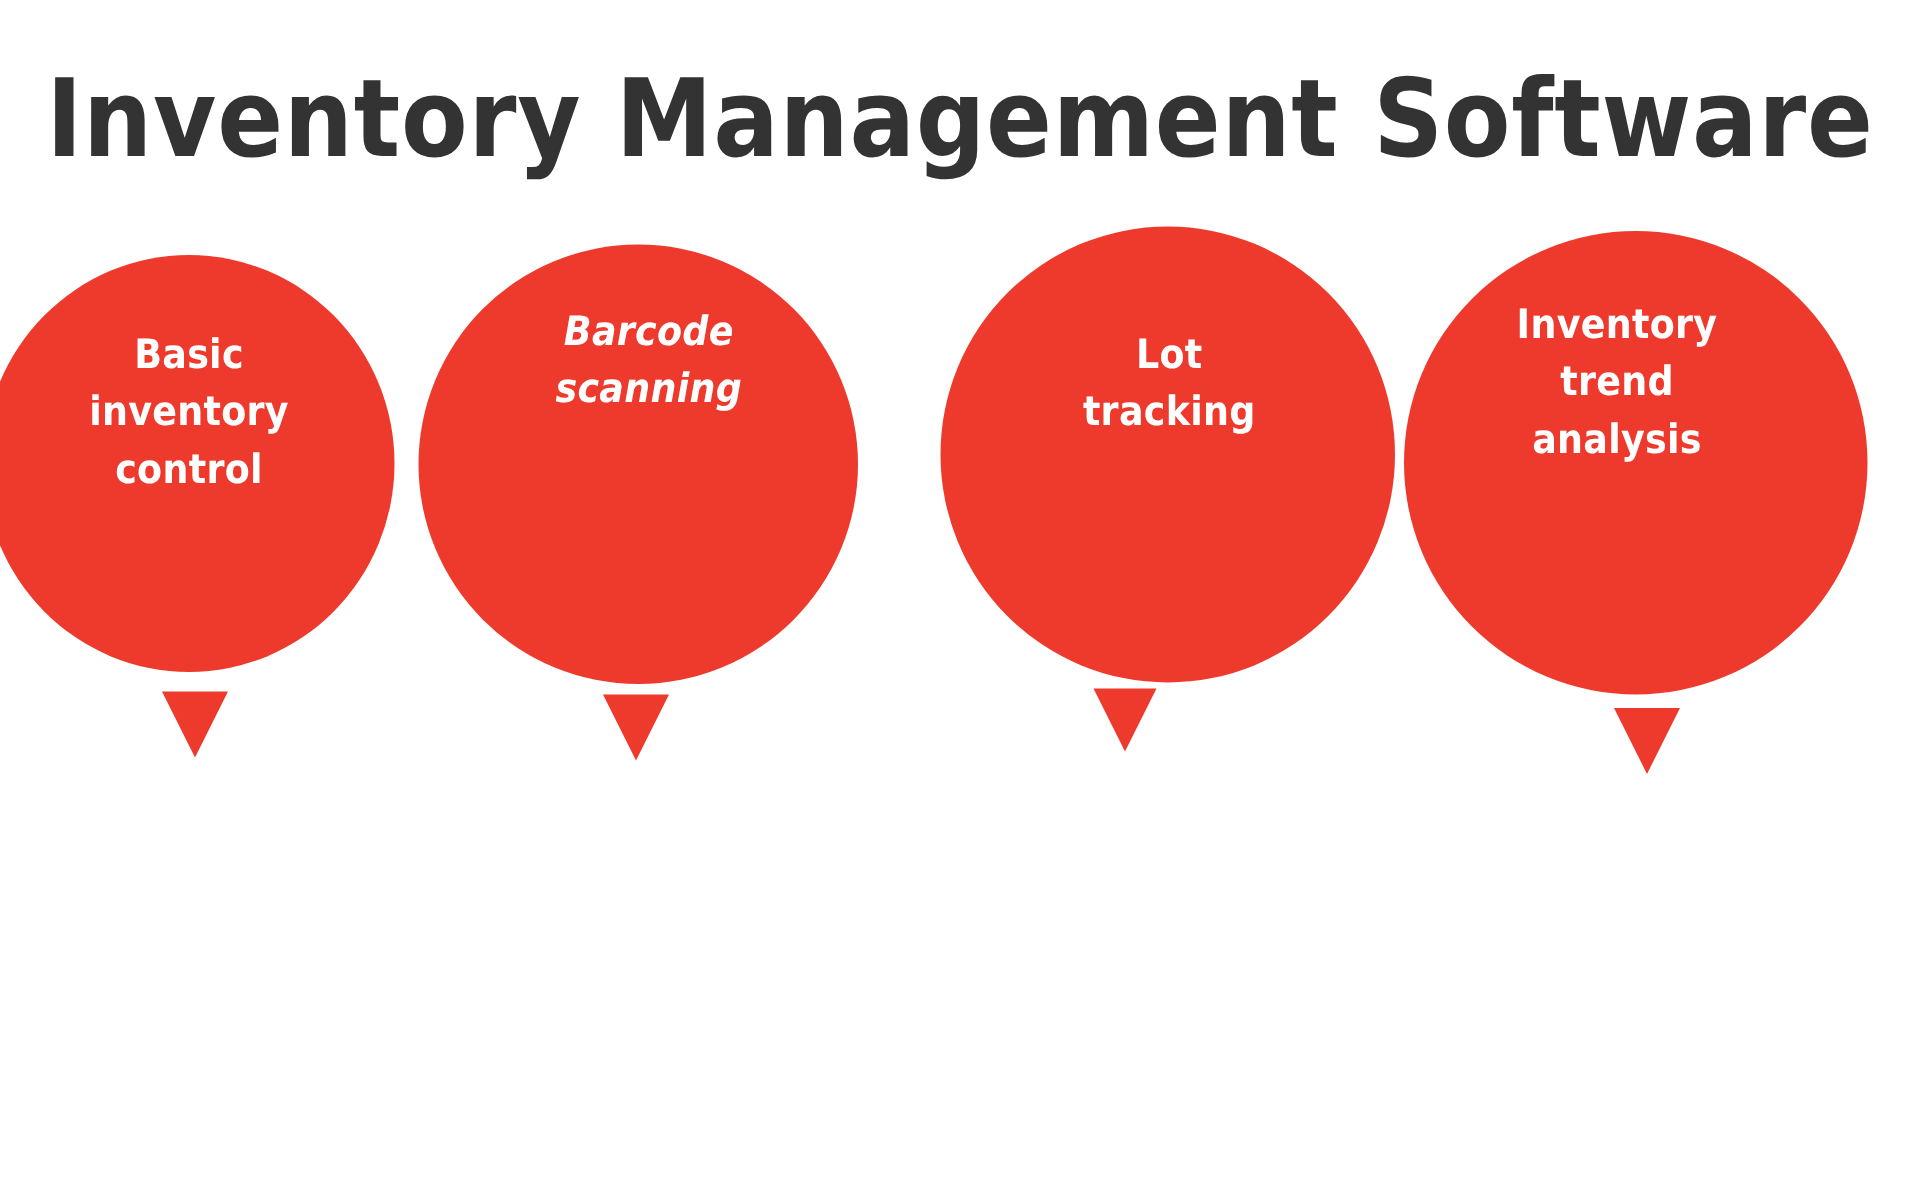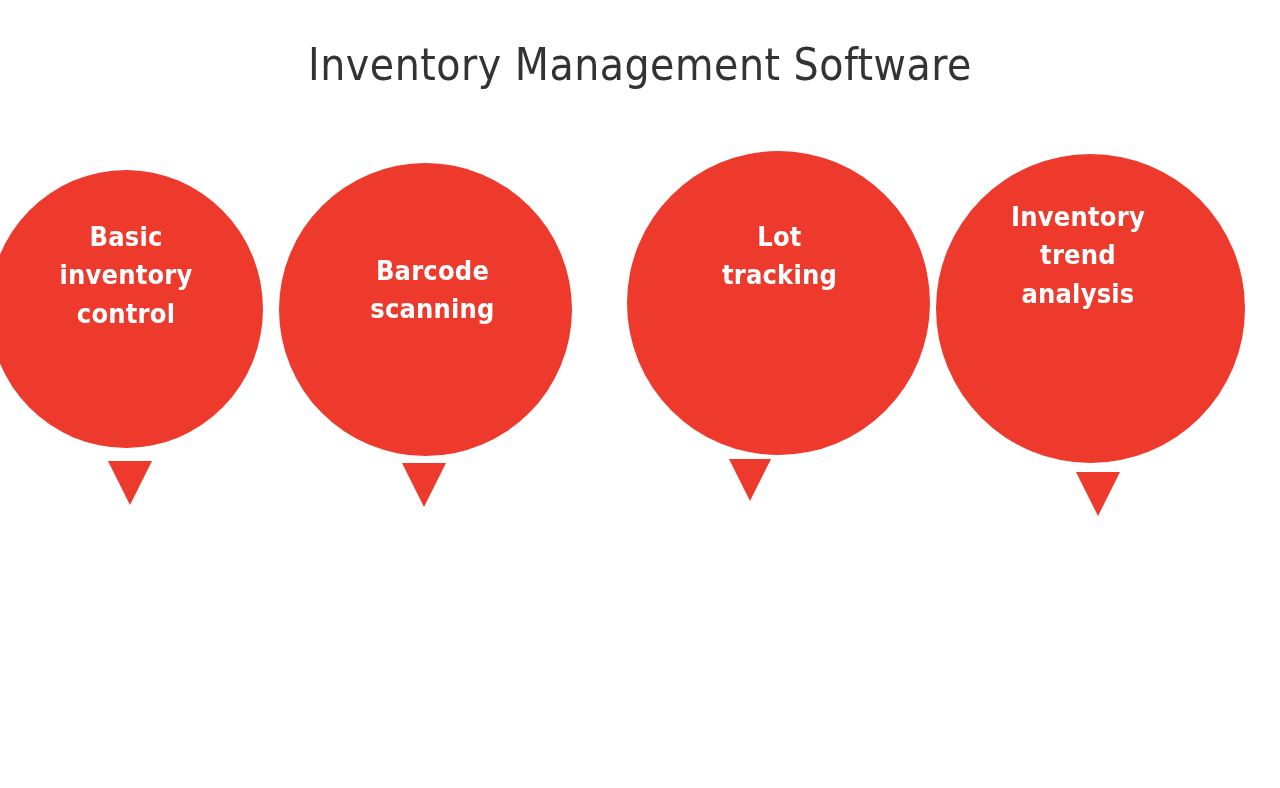--- a/index.html
+++ b/index.html
@@ -19,22 +19,22 @@
     overflow: hidden;
   }
   #page-title {
     position: absolute;
     left: 0;
     top: 42px;
     width: 1280px;
     text-align: center;
     font-family: "DejaVu Sans Condensed", "Liberation Sans Narrow", "Liberation Sans", sans-serif;
     font-stretch: condensed;
-    font-size: 44px;
-    font-weight: 400;
+    font-size: 72px;
+    font-weight: 700;
     letter-spacing: 0.5px;
     color: #333333;
     line-height: 1.05;
     white-space: nowrap;
   }
   .node {
     position: absolute;
   }
   .node-circle {
     position: absolute;
@@ -75,21 +75,21 @@
     <div class="node-circle" style="left:-11px; top:170px; width:274px; height:278px;">
       <span class="node-label" style="margin-top:48px; width:200px;">Basic
 inventory
 control</span>
     </div>
     <div class="node-pointer" style="left:108px; top:461px;"></div>
   </div>
 
   <div class="node">
     <div class="node-circle" style="left:279px; top:163px; width:293px; height:293px;">
-      <span class="node-label" style="margin-top:89px; width:215px; margin-left:14px;">Barcode
+      <span class="node-label" style="margin-top:40px; width:215px; margin-left:14px;font-style:italic;">Barcode
 scanning</span>
     </div>
     <div class="node-pointer" style="left:402px; top:463px;"></div>
   </div>
 
   <div class="node">
     <div class="node-circle" style="left:627px; top:151px; width:303px; height:304px;">
       <span class="node-label" style="margin-top:67px; width:215px; margin-left:2px;">Lot
 tracking</span>
     </div>

